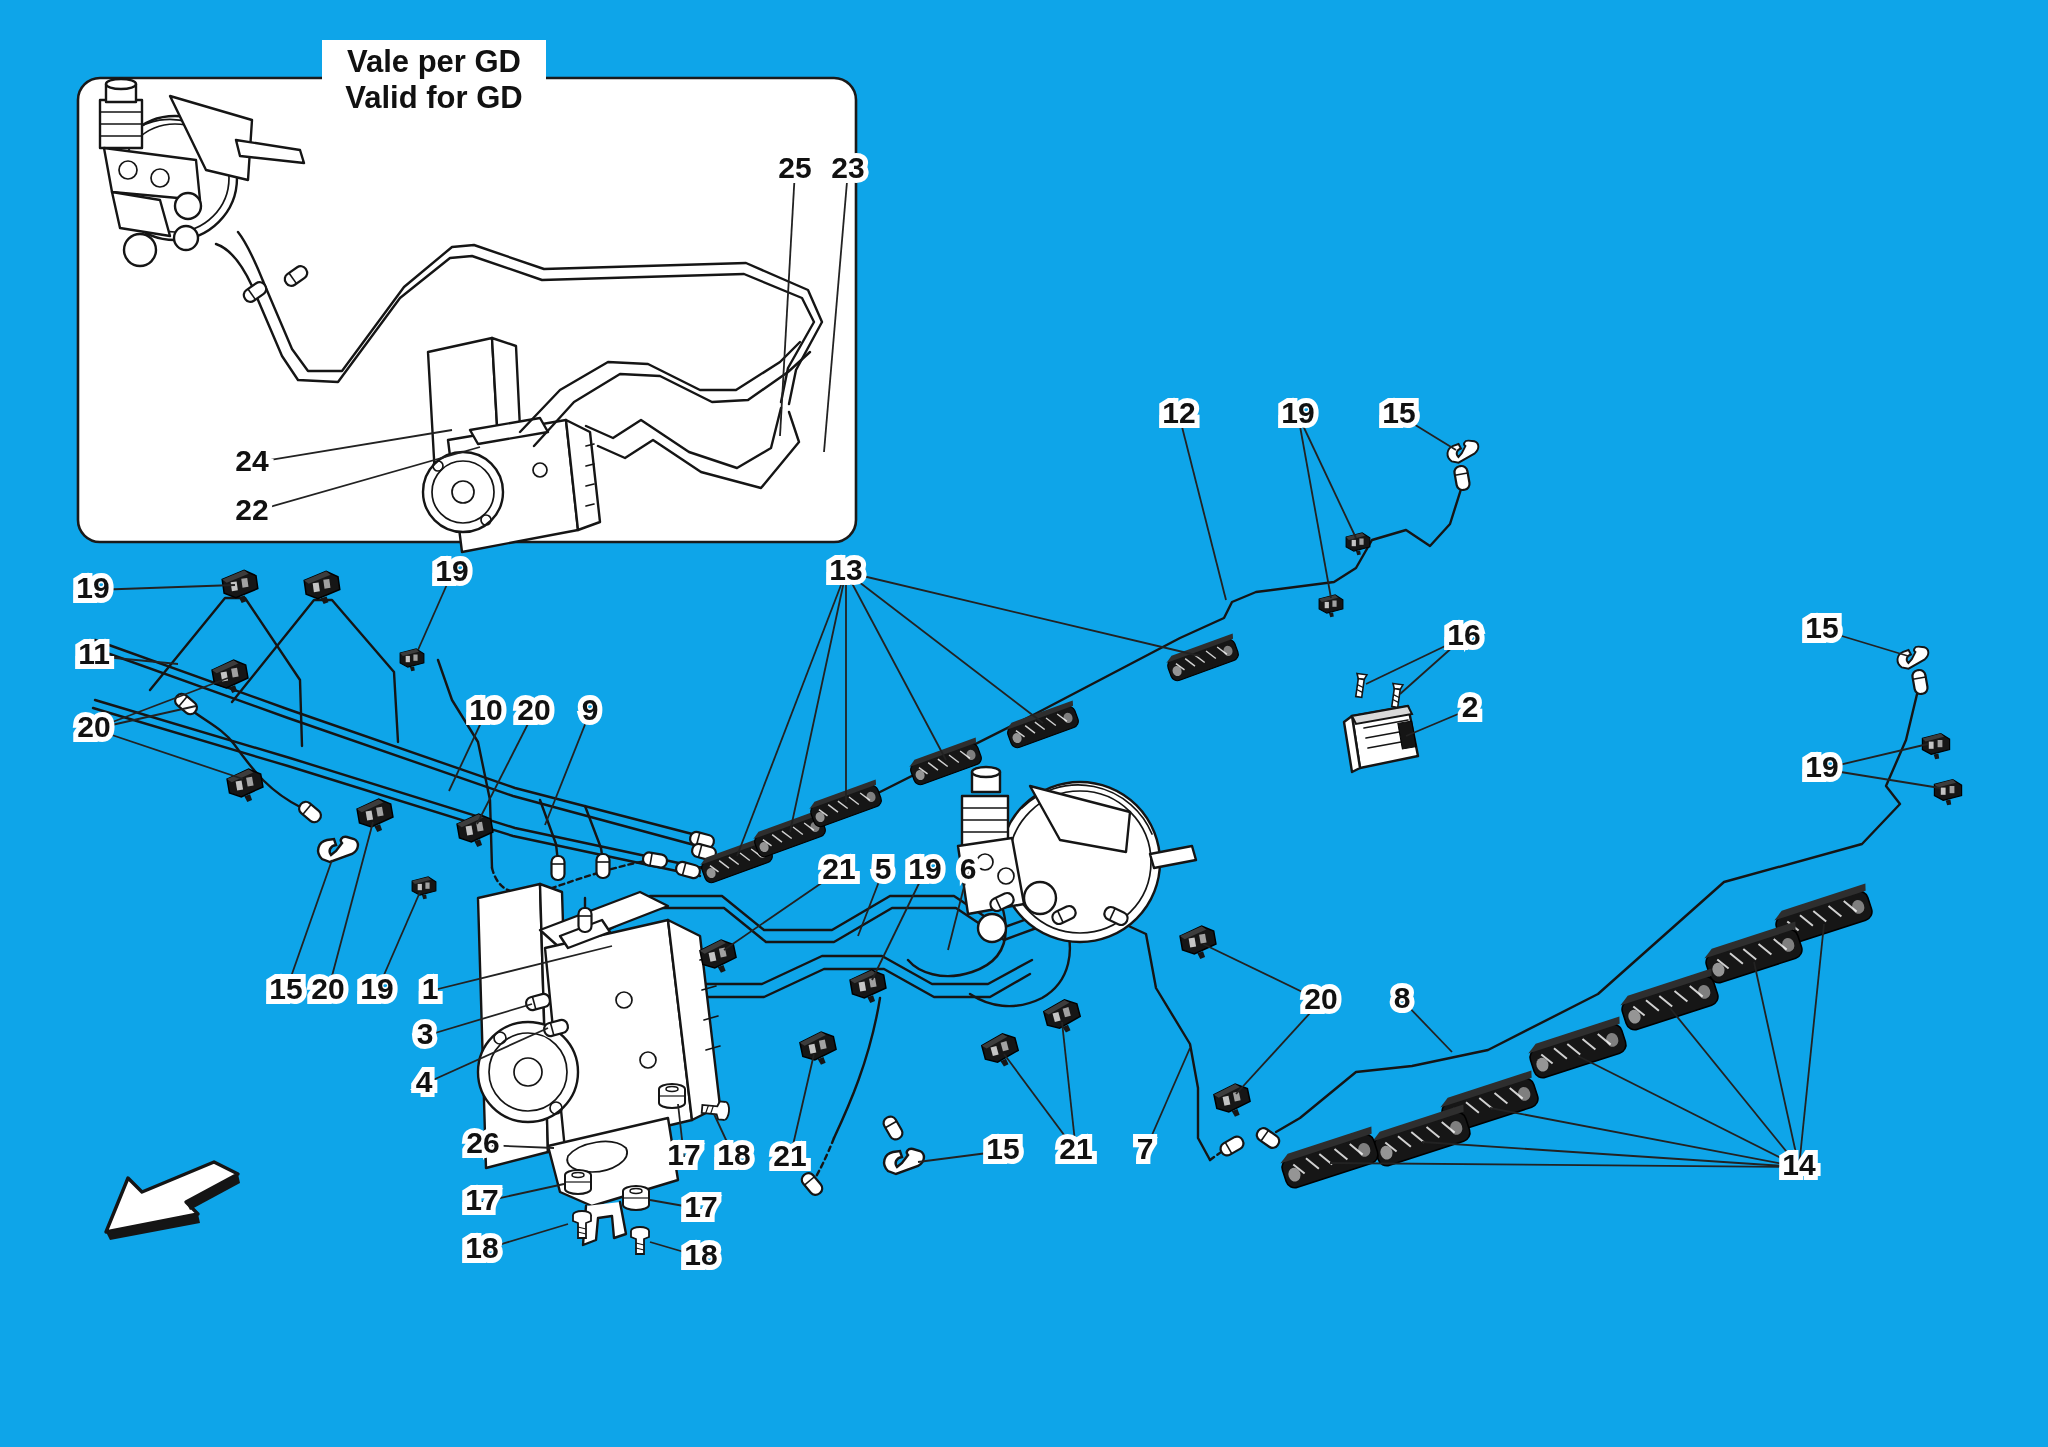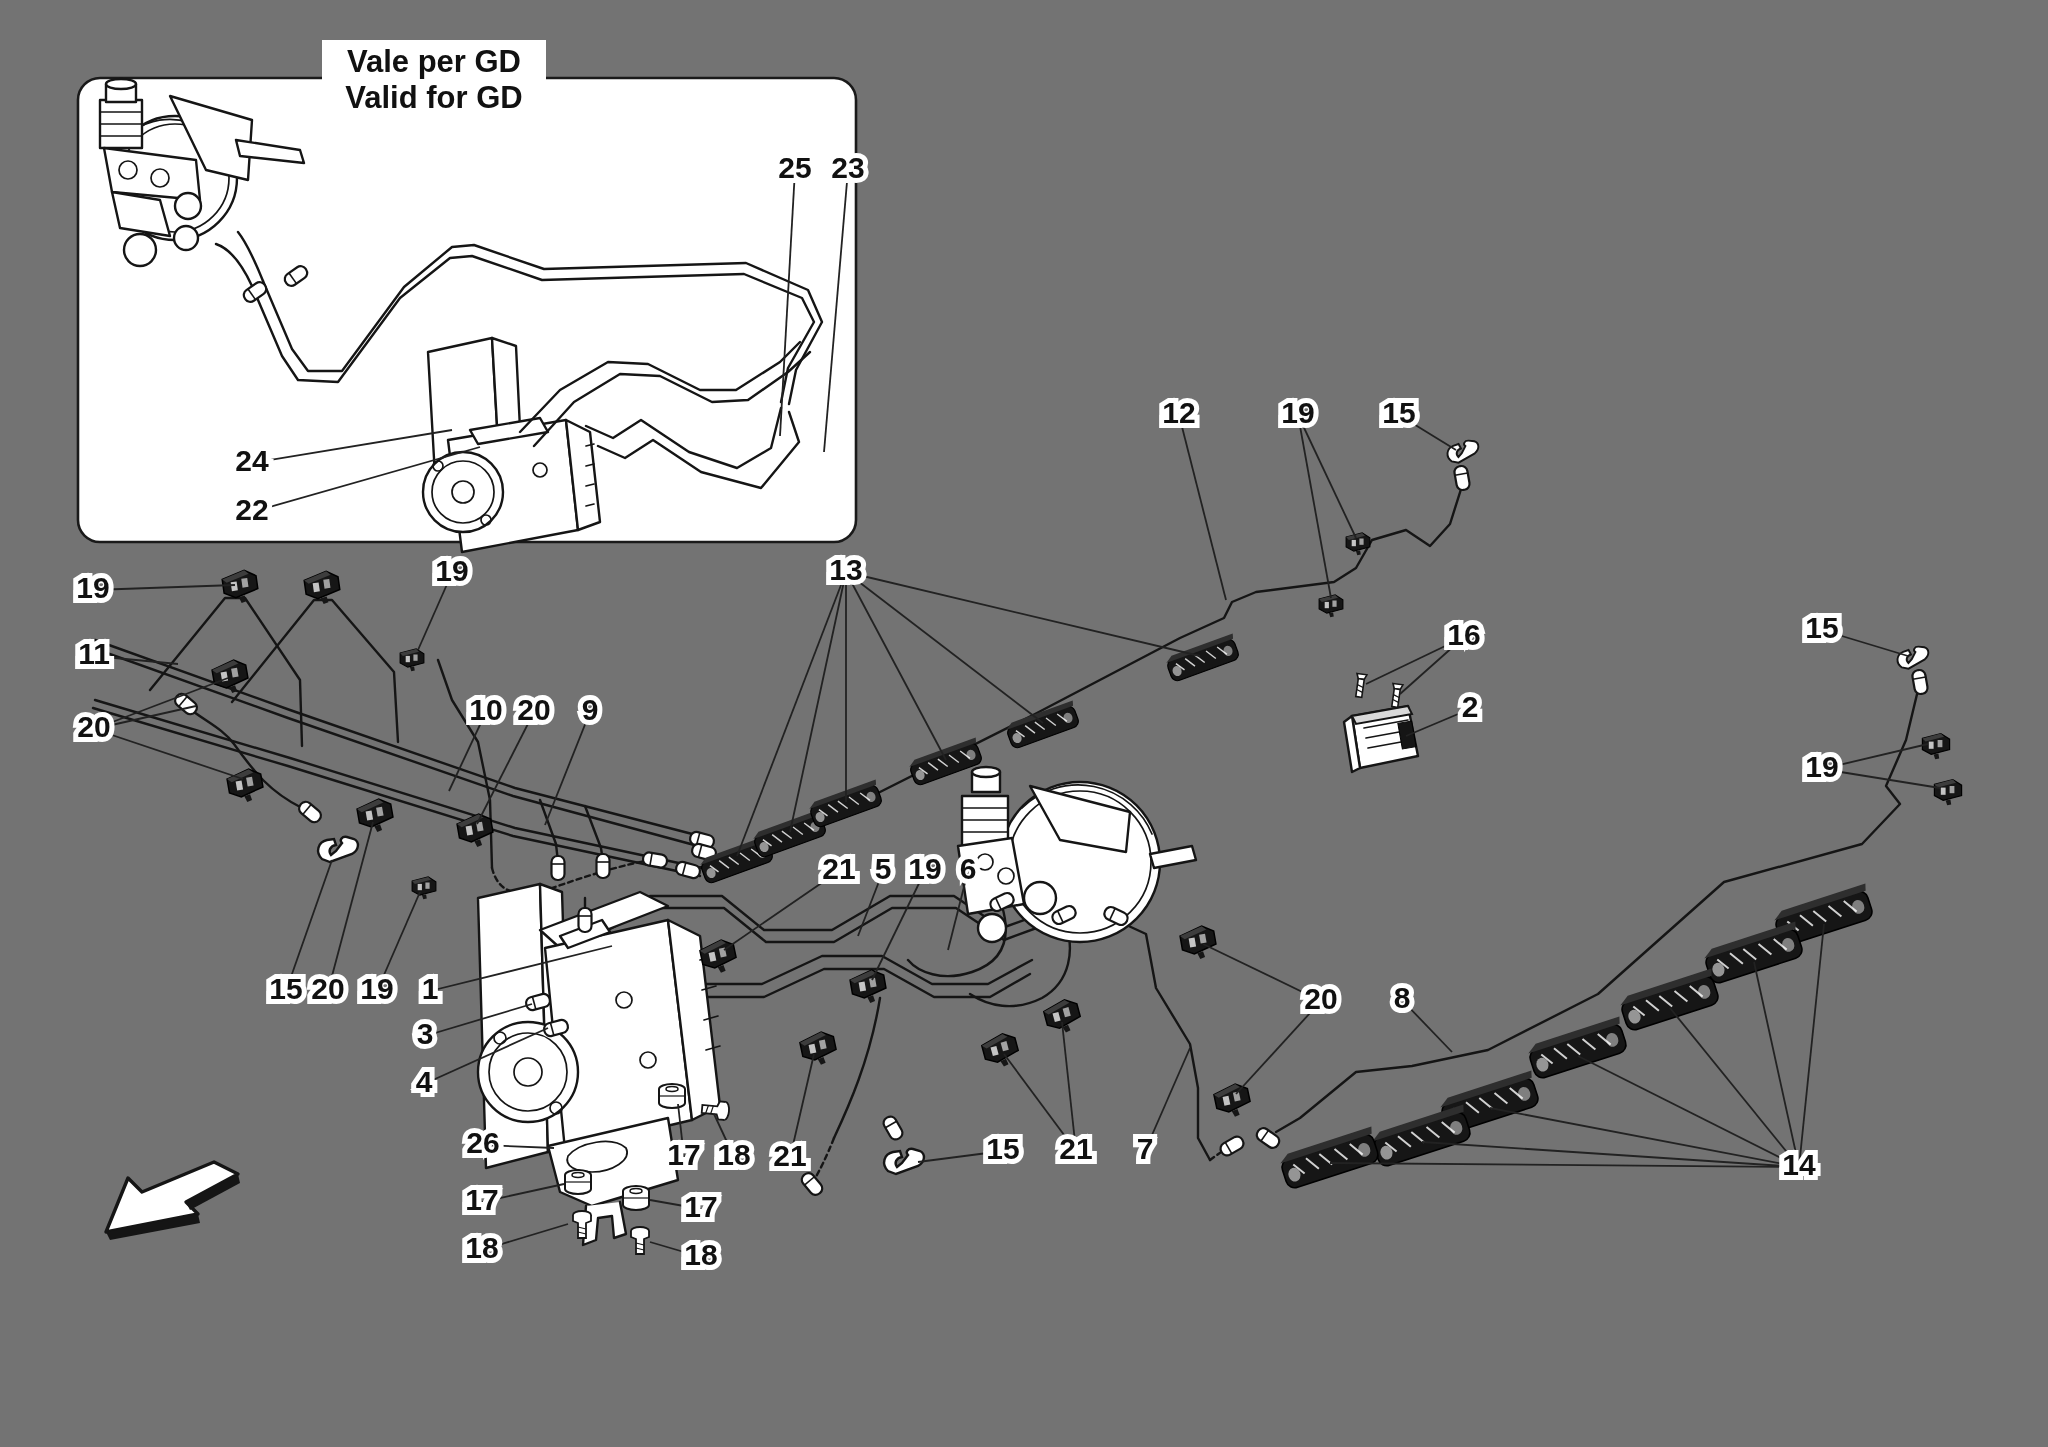--- a/index.html
+++ b/index.html
@@ -1,16 +1,16 @@
 <!DOCTYPE html>
 <html><head>
 <meta charset="utf-8">
 <style>
   html,body{margin:0;padding:0;background:#ffffff;}
-  .stage{position:relative;width:2048px;height:1447px;background:#737373;overflow:hidden;
+  .stage{position:relative;width:2048px;height:1447px;background:#0ea5e9;overflow:hidden;
          font-family:"Liberation Sans", sans-serif;}
   svg{display:block}
   .ink{stroke:#151515;fill:none;stroke-width:2.4;stroke-linejoin:round;stroke-linecap:round;}
   .thin{stroke-width:1.7;}
   .fillw{fill:#ffffff;}
   .filld{fill:#151515;stroke:#000;}
   text.callout{font-weight:bold;font-size:30px;fill:#111;paint-order:stroke;stroke:#ffffff;stroke-width:10px;
                text-anchor:middle;dominant-baseline:middle;cursor:pointer;}
   text.title{font-weight:bold;font-size:31px;fill:#111;paint-order:stroke;stroke:#ffffff;stroke-width:12px;
              text-anchor:middle;}

